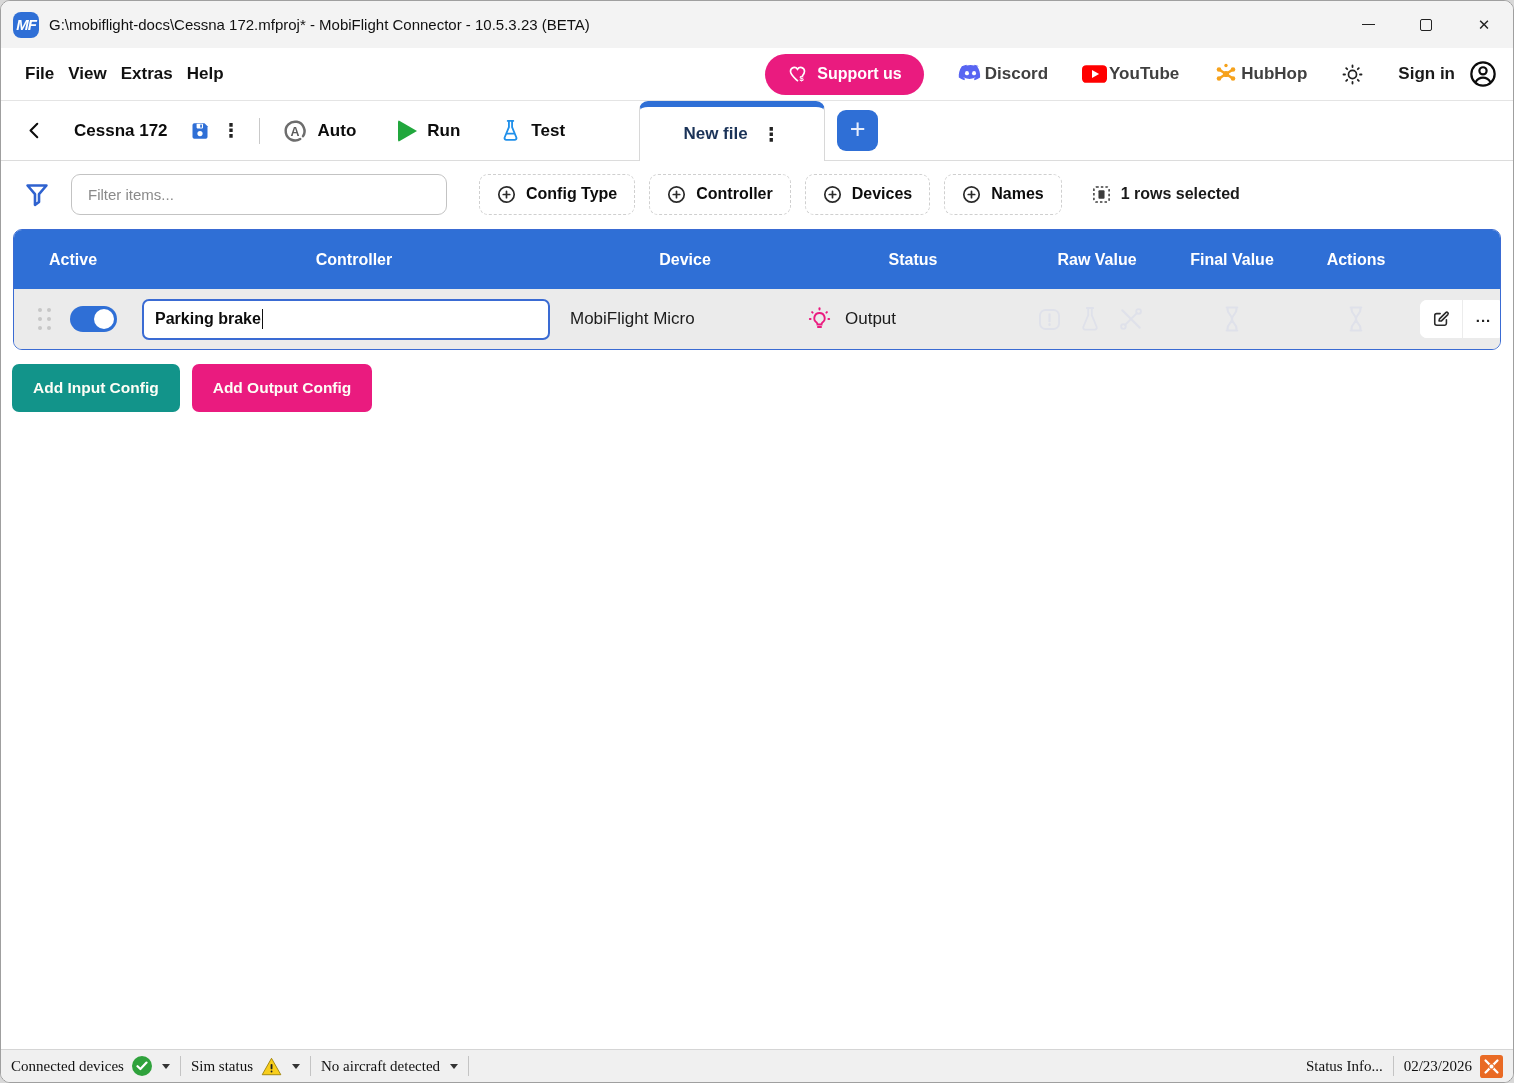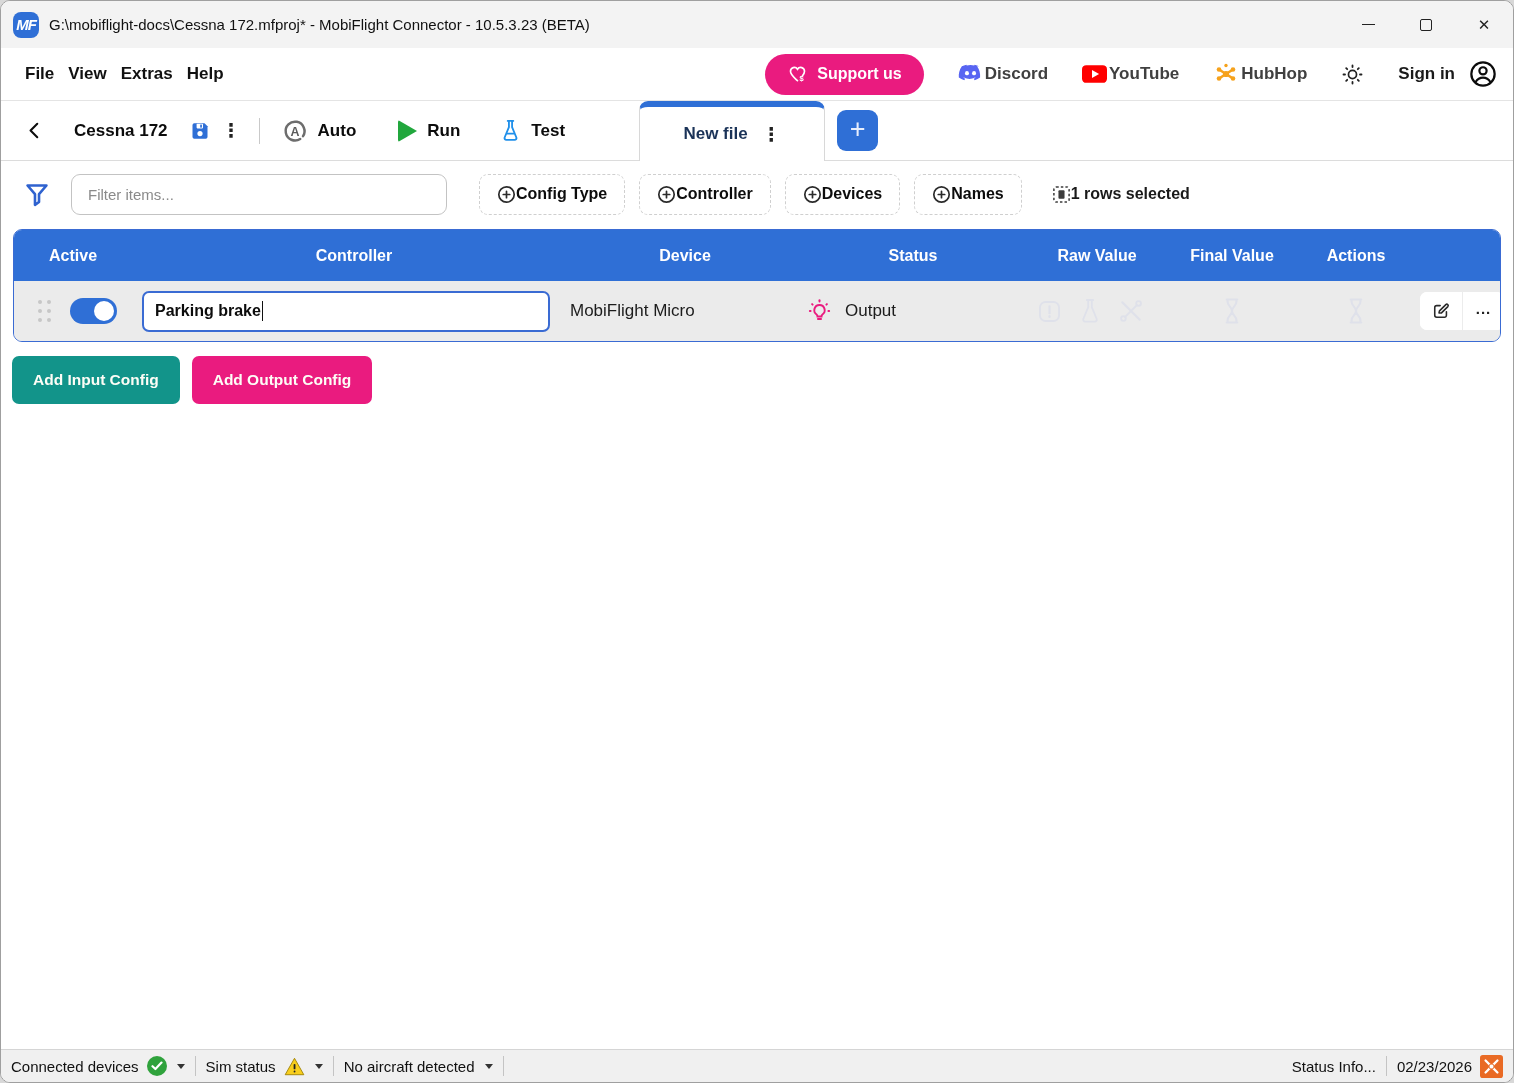--- a/index.html
+++ b/index.html
@@ -39,27 +39,27 @@
     border-left:1px solid #d8d8d8; border-right:1px solid #d8d8d8; border-top:6px solid var(--accent-blue,#2f6fd6);
     border-radius:9px 9px 0 0; display:flex; align-items:center; justify-content:center; gap:14px; margin-bottom:-1px; z-index:2; }
   .tab-label { font-size:17px; font-weight:700; color:#1b3358; }
   .plus-btn { width:41px; height:41px; align-self:center; margin-left:12px; background:var(--accent-blue,#2f6fd6);
     border:none; border-radius:9px; color:#e8eefc; font-size:27px; line-height:1; display:flex; align-items:center; justify-content:center; padding-bottom:3px; }
   
   .filterbar { height:66px; display:flex; align-items:center; padding:0 14px; gap:14px; background:#fff; }
   .filter-input { width:376px; height:41px; border:1px solid #c3c3c3; border-radius:9px; padding:0 16px;
     font-size:15px; font-family:inherit; color:#222; outline:none; }
   .filter-input::placeholder { color:#8a8a8a; }
-  .dash-btn { display:flex; align-items:center; height:41px; padding:0 17px; background:#fff;
+  .dash-btn { display:flex; align-items:center; gap:10px; height:41px; padding:0 17px; background:#fff;
     border:1.6px dashed #cfcfcf; border-radius:9px; font-size:16px; font-weight:600; color:#0c0c0c; font-family:inherit; }
-  .rows-selected { display:flex; align-items:center; font-size:16px; font-weight:600; margin-left:16px; }
+  .rows-selected { display:flex; align-items:center; gap:10px; font-size:16px; font-weight:600; margin-left:16px; }
   
   .cfg-table { margin:2px 12px 0 12px; border:1.5px solid #3a6bd3; border-radius:9px; overflow:hidden; background:#ebebeb; }
   .cfg-grid { display:grid; grid-template-columns:128px 424px 238px 218px 150px 120px 128px 1fr; align-items:center; }
-  .cfg-head { background:var(--accent-blue,#2f6fd6); color:#fff; height:51px; font-size:16px; font-weight:700; }
+  .cfg-head { background:var(--accent-blue,#2f6fd6); color:#fff; height:59px; font-size:16px; font-weight:700; }
   .hc { display:flex; align-items:center; }
   .hc.c { justify-content:center; }
   .hc.active { padding-left:35px; }
   .hc.name { padding-left:2px; }
   .cfg-row { height:60px; background:#ebebeb; }
   .cell-active { display:flex; align-items:center; gap:18px; padding-left:24px; }
   .drag-dots { display:grid; grid-template-columns:repeat(2,5px); grid-auto-rows:5px; gap:4px; }
   .drag-dots i { width:4px; height:4px; border-radius:50%; background:#c7c7c7; }
   .toggle { width:47px; height:26px; background:var(--accent-blue,#2f6fd6); border-radius:13px; position:relative; }
   .toggle .knob { position:absolute; top:3px; right:3px; width:20px; height:20px; background:#fff; border-radius:50%; }
@@ -75,21 +75,21 @@
   .action-btn { width:42px; height:38px; background:#fff; border:none; display:flex; align-items:center; justify-content:center; color:#2b2b2b; }
   .action-btn + .action-btn { border-left:1px solid #ececec; }
   .dots3 { font-size:15px; font-weight:700; letter-spacing:1px; color:#222; padding-bottom:6px; }
   
   .add-row { display:flex; gap:12px; padding:14px 11px; }
   .add-btn { height:48px; border:none; border-radius:7px; color:#fdfdf6; font-size:15.5px; font-weight:700; font-family:inherit; padding:0 21px; }
   .add-output { background:var(--pink,#ea1b7f); }
   .add-input { background:var(--teal,#12948a); }
   
   .statusbar { position:absolute; left:0; right:0; bottom:0; height:33px; background:#f0f0f0; border-top:1px solid #d5d5d5;
-    display:flex; align-items:center; font-size:15px; color:#111; padding:0 6px 0 10px; }
+    display:flex; align-items:center; font-size:15px; color:#111; padding:0 6px 0 10px;font-family:Liberation Serif, serif; }
   .sb-item { display:flex; align-items:center; gap:8px; padding:0 10px; }
   .sb-sep { width:1px; height:20px; background:#c4c4c4; }
   .sb-caret { width:0; height:0; border-left:4.5px solid transparent; border-right:4.5px solid transparent; border-top:5px solid #333; margin-left:2px; }
   .check-badge { width:20px; height:20px; border-radius:50%; background:#2fa23c; display:flex; align-items:center; justify-content:center; }
   .spacer { flex:1; }
   svg { display:block; }
 </style>
 </head>
 <body>
 

